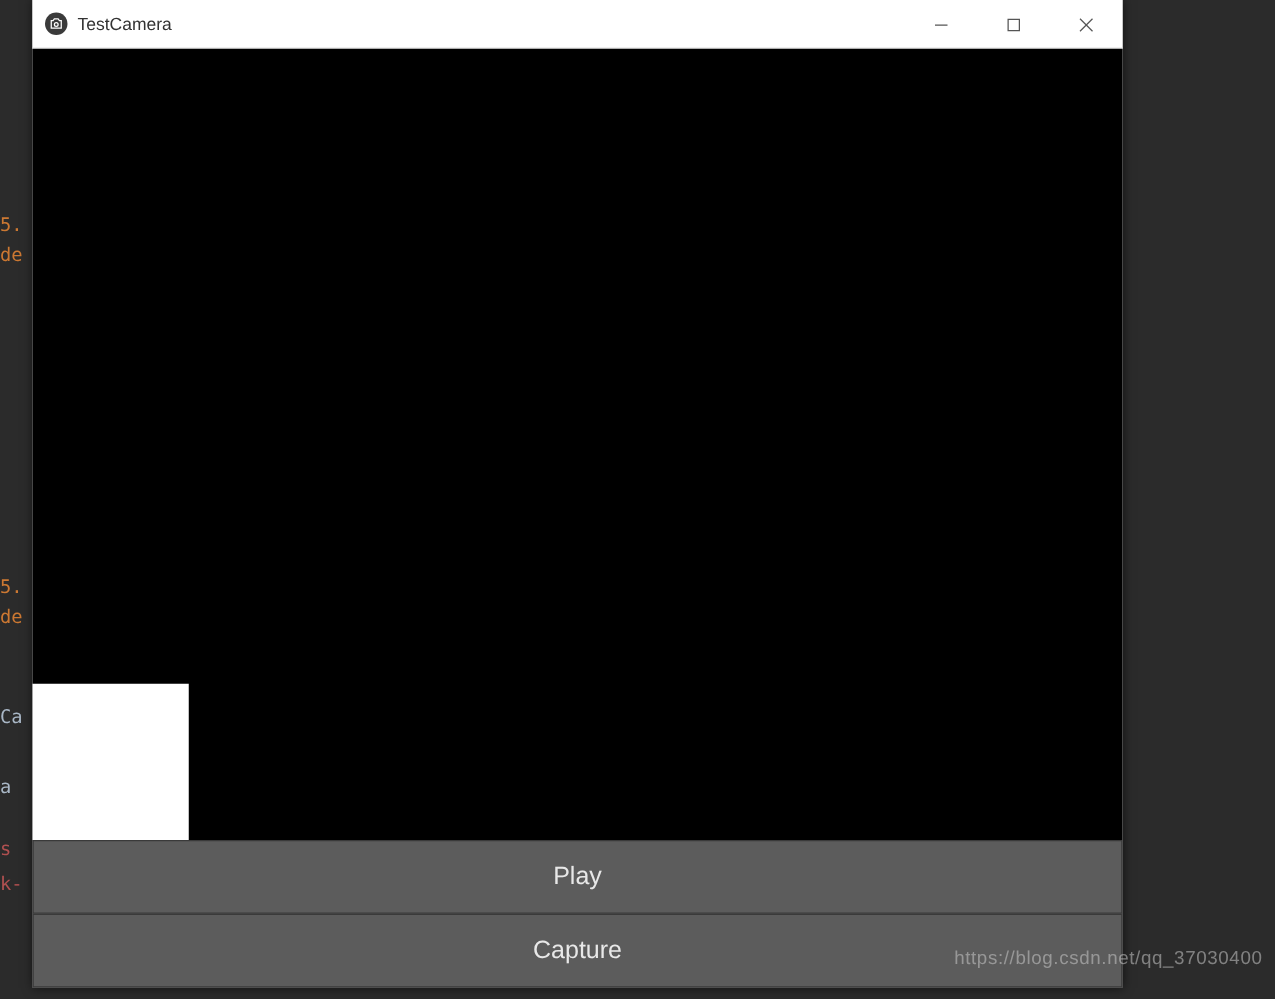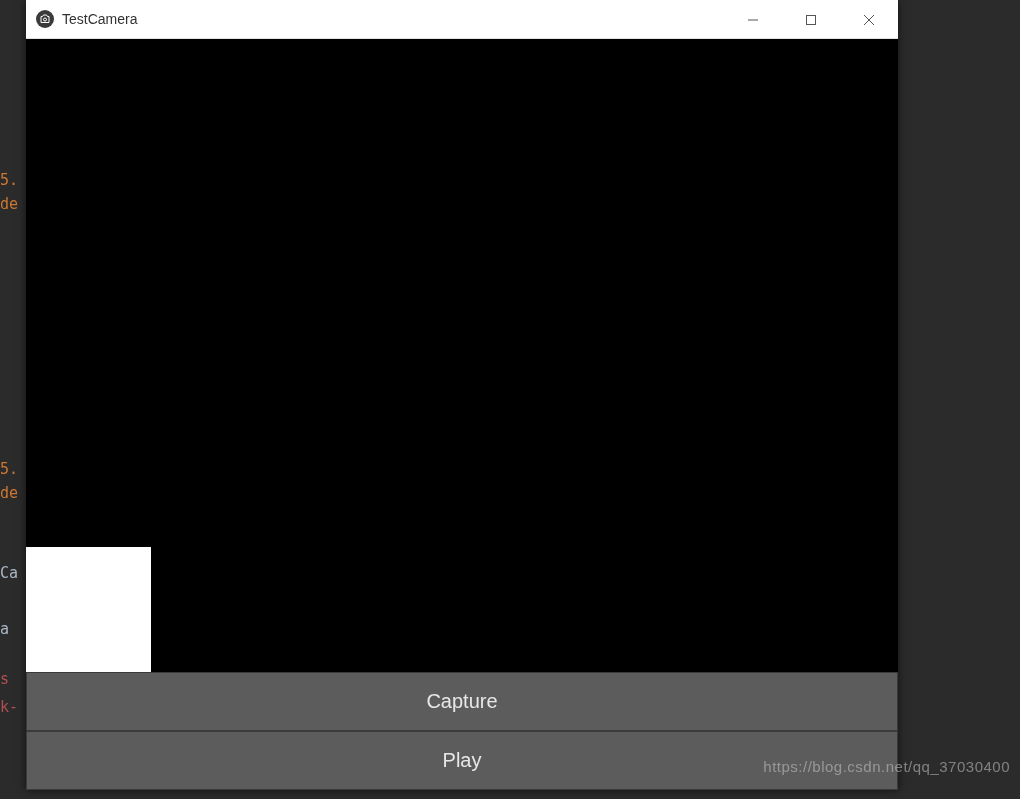--- a/index.html
+++ b/index.html
@@ -164,18 +164,18 @@
           </svg>
       </div>
     </div>
   </div>
 
   <div class="client-area">
     <div class="thumb"></div>
   </div>
 
   <div class="button-bar">
+    <button class="big-btn">Play</button>
     <button class="big-btn">Capture</button>
-    <button class="big-btn">Play</button>
   </div>
 </div>
 
 <div class="watermark">https://blog.csdn.net/qq_37030400</div>
 
 </body></html>

